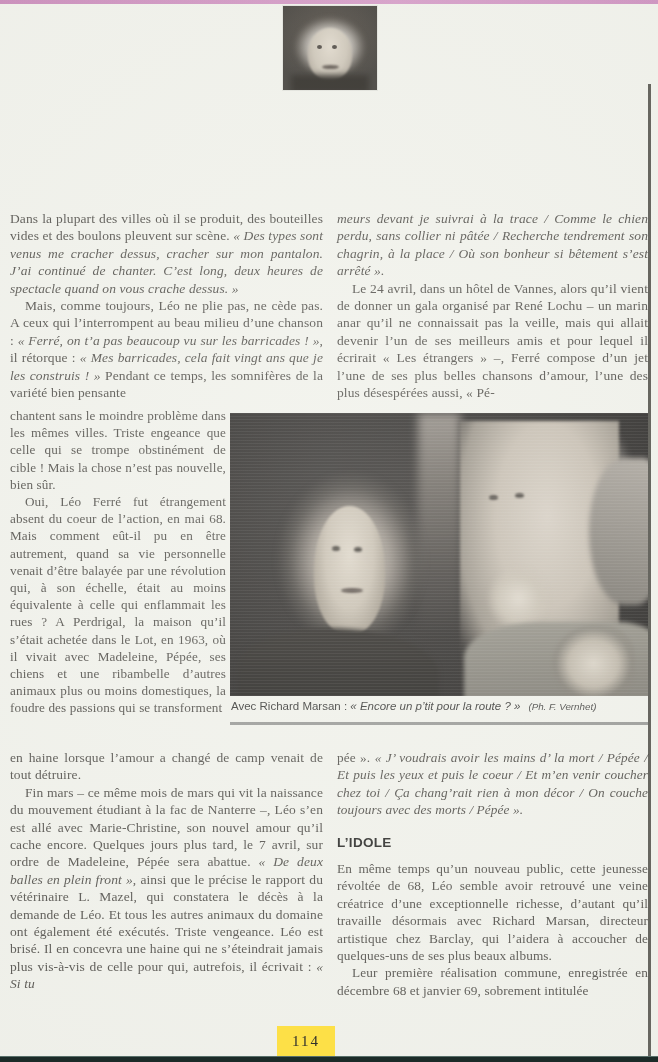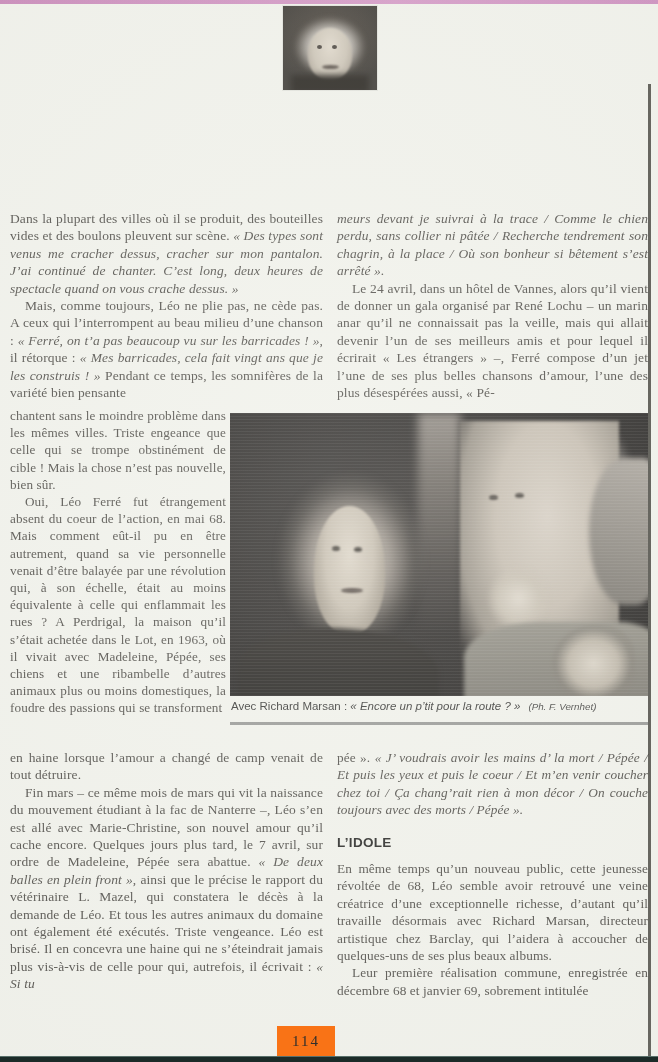--- a/index.html
+++ b/index.html
@@ -89,21 +89,21 @@
   
   .caption{position:absolute;left:231px;top:699px;width:417px;
        font-family:"Liberation Sans", sans-serif;font-size:11.5px;line-height:15px;
        color:#2b2b2a;text-align:left;white-space:nowrap;}
   .caption .cap-quote{font-style:italic;}
   .caption .cap-credit{font-style:italic;font-size:9.8px;margin-left:8px;color:#3a3a39;}
   .rule{position:absolute;left:230px;top:722px;width:418px;height:3px;background:#90918f;}
 
   
   .pagenum-box{position:absolute;left:277px;top:1026px;width:58px;height:36px;
-       background:#f97316;z-index:5;text-align:center;}
+       background:#fde047;z-index:5;text-align:center;}
   .pagenum-box span{display:inline-block;margin-top:7px;font-family:"Liberation Serif",serif;
        font-size:15px;letter-spacing:2px;color:#2f2f2d;}
 </style>
 </head>
 <body>
 
 <div class="page">
 
   <div class="strip-top"></div>
 

